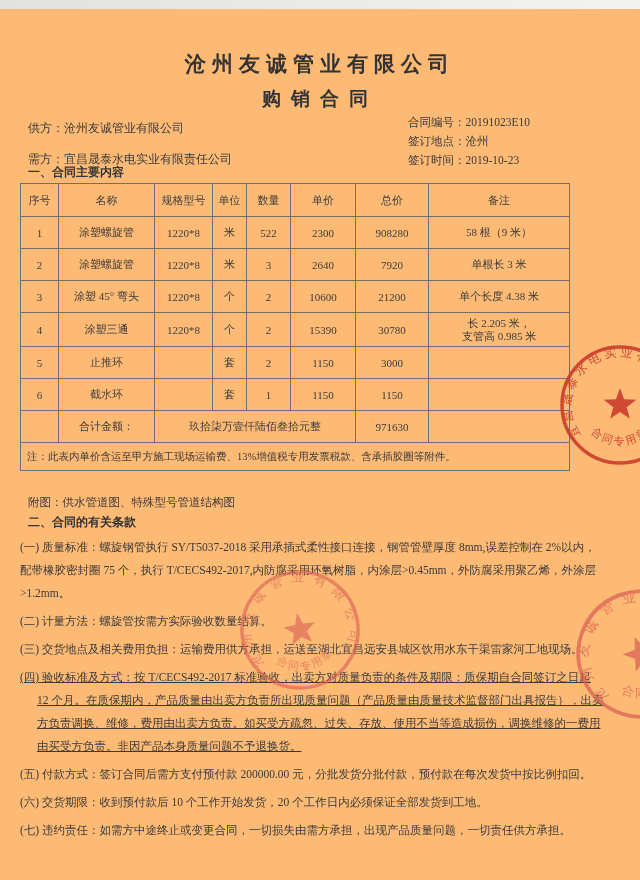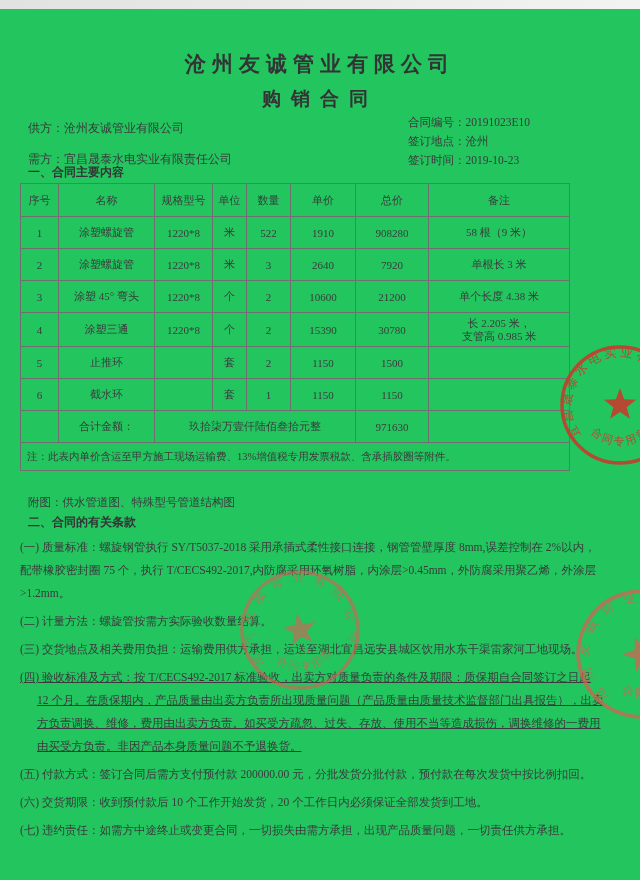--- a/index.html
+++ b/index.html
@@ -1,18 +1,18 @@
 <!DOCTYPE html>
 <html><head>
 <meta charset="utf-8">
 <style>
   html,body{margin:0;padding:0;background:#ffffff;}
   .page{
     position:relative;width:640px;height:880px;overflow:hidden;
-    background:#22c55e;color:#3a3a3c;
+    background:#fdba74;color:#3a3a3c;
     font-family:"Liberation Serif","DejaVu Serif",serif;
   }
   .top-strip{position:absolute;top:0;left:0;width:100%;height:9px;
     background:linear-gradient(90deg,#e2e2e0,#f3f3f1);}
   .doc-company{position:absolute;top:50px;left:0;width:100%;text-align:center;
     font-size:21px;font-weight:600;letter-spacing:6px;color:#333335;}
   .doc-title{position:absolute;top:86px;left:0;width:100%;text-align:center;
     font-size:19px;font-weight:600;letter-spacing:10px;color:#333335;}
   .line{position:absolute;font-size:12px;color:#3a3a3c;white-space:nowrap;}
   .supplier-line{top:120px;left:28px;}
@@ -96,21 +96,21 @@
       <th>单价</th>
       <th>总价</th>
       <th>备注</th>
     </tr>
     <tr class="body-row">
       <td>1</td>
       <td>涂塑螺旋管</td>
       <td>1220*8</td>
       <td>米</td>
       <td>522</td>
-      <td>1910</td>
+      <td>2300</td>
       <td>908280</td>
       <td class="remark">58 根（9 米）</td>
     </tr>
     <tr class="body-row">
       <td>2</td>
       <td>涂塑螺旋管</td>
       <td>1220*8</td>
       <td>米</td>
       <td>3</td>
       <td>2640</td>
@@ -138,21 +138,21 @@
       <td class="remark">长 2.205 米，
 支管高 0.985 米</td>
     </tr>
     <tr class="body-row">
       <td>5</td>
       <td>止推环</td>
       <td></td>
       <td>套</td>
       <td>2</td>
       <td>1150</td>
-      <td>1500</td>
+      <td>3000</td>
       <td class="remark"></td>
     </tr>
     <tr class="body-row">
       <td>6</td>
       <td>截水环</td>
       <td></td>
       <td>套</td>
       <td>1</td>
       <td>1150</td>
       <td>1150</td>

